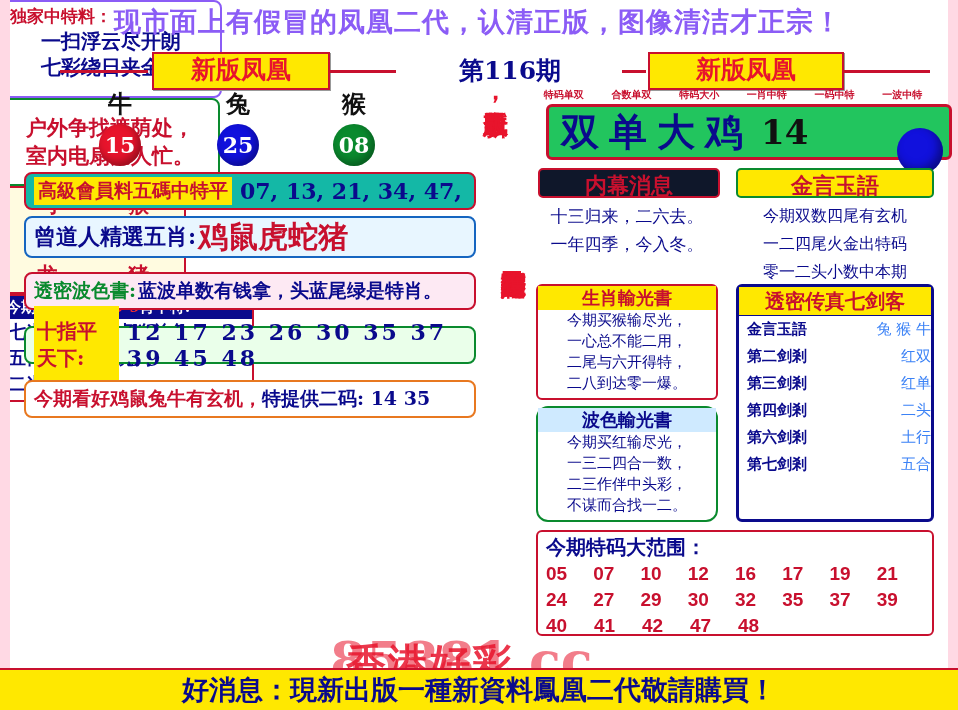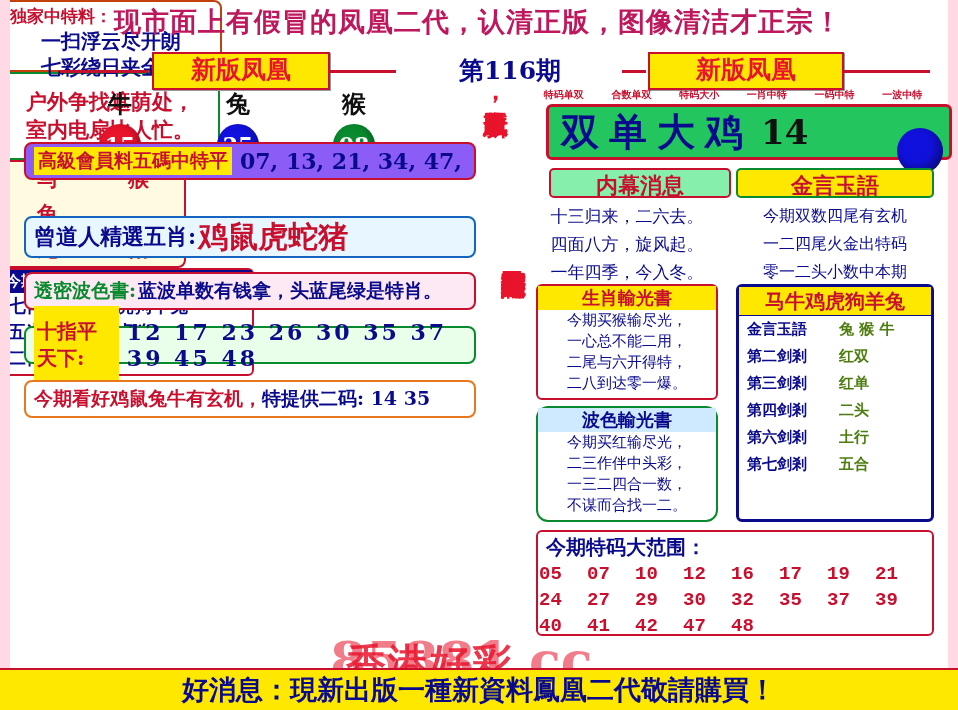--- a/index.html
+++ b/index.html
@@ -6,21 +6,21 @@
   body{
     width:958px;height:710px;overflow:hidden;
     font-family:"DejaVu Sans","Liberation Sans",sans-serif;
     background:#ffffff;
   }
   #page{position:relative;width:958px;height:710px;background:#fff;}
 
   
   .headline{
     position:absolute;left:0;top:4px;width:956px;text-align:center;
-    font-size:27px;font-weight:bold;color:#be185d;letter-spacing:1px;
+    font-size:27px;font-weight:bold;color:#8b5cf6;letter-spacing:1px;
     font-family:"DejaVu Serif","Liberation Serif",serif;
   }
 
   
   .badge-new{
     position:absolute;border:2px solid #c8102e;background:#ffe800;
     color:#e8142c;font-weight:bold;font-size:25px;
     font-family:"DejaVu Serif","Liberation Serif",serif;
     text-align:center;line-height:32px;height:34px;
     box-shadow:1px 1px 0 #999;
@@ -56,21 +56,21 @@
 
   
   .lbox{
     position:absolute;border:2px solid;border-radius:8px;
     box-sizing:border-box;
     font-family:"DejaVu Serif","Liberation Serif",serif;
   }
   .lbox .ltag{font-weight:bold;}
   .lbox .lval{font-weight:bold;}
 
-  #box-gj{left:24px;top:142px;width:452px;height:38px;background:#8b5cf6;border-color:#c8102e;}
+  #box-gj{left:24px;top:172px;width:452px;height:38px;background:#14b8a6;border-color:#c8102e;}
   #box-gj .inner{display:flex;align-items:center;height:100%;padding:0 8px;}
   #box-gj .ltag{background:#ffe800;color:#c8102e;font-size:19px;padding:1px 4px;}
   #box-gj .lval{color:#0a0a8c;font-size:22px;margin-left:8px;}
 
   #box-zd{left:24px;top:216px;width:452px;height:42px;background:#e8f6ff;border-color:#1565c0;}
   #box-zd .inner{display:flex;align-items:center;height:100%;padding:0 8px;}
   #box-zd .ltag{color:#0a0a8c;font-size:22px;}
   #box-zd .lval{color:#c8102e;font-size:30px;margin-left:2px;}
 
   #box-tm{left:24px;top:272px;width:452px;height:38px;background:#fde9f3;border-color:#c8102e;}
@@ -82,21 +82,21 @@
   #box-sz .inner{display:flex;align-items:center;height:100%;padding:0 8px;}
   #box-sz .ltag{background:#ffe800;color:#c8102e;font-size:20px;padding:12px 3px;}
   #box-sz .lval{color:#0a0a8c;font-size:22px;margin-left:8px;letter-spacing:3px;}
 
   #box-xj{left:24px;top:380px;width:452px;height:38px;background:#fff;border-color:#e87820;}
   #box-xj .inner{display:flex;align-items:center;height:100%;padding:0 8px;}
   #box-xj .ltag{color:#c8102e;font-size:19px;}
   #box-xj .lval{color:#0a0a8c;font-size:19px;}
 
   
-  #box-dj{left:24px;top:424px;width:222px;height:72px;background:#fff;border:2px solid #c2410c;border-radius:8px;box-sizing:border-box;}
+  #box-dj{left:24px;top:424px;width:222px;height:98px;background:#fff;border:2px solid #8b5cf6;border-radius:8px;box-sizing:border-box;}
   #box-dj .t{font-size:17px;color:#c8102e;font-weight:bold;padding:3px 0 0 8px;font-family:"DejaVu Serif","Liberation Serif",serif;}
   #box-dj .l{font-size:20px;color:#0a0a8c;font-weight:bold;text-align:center;line-height:26px;font-family:"DejaVu Serif","Liberation Serif",serif;}
 
   #box-poem{left:256px;top:424px;width:220px;height:88px;background:#fff;border:2px solid #0a8a2e;border-radius:8px;box-sizing:border-box;
     display:flex;flex-direction:column;justify-content:center;}
   #box-poem .l{font-size:21px;color:#c8102e;font-weight:bold;text-align:center;line-height:28px;font-family:"DejaVu Serif","Liberation Serif",serif;}
 
   
   #box-grid{left:24px;top:524px;width:186px;height:108px;background:#fffbe0;border:2px solid #c8102e;border-radius:8px;box-sizing:border-box;
     display:grid;grid-template-columns:1fr 1fr;grid-template-rows:1fr 1fr 1fr;align-items:center;justify-items:center;}
@@ -125,21 +125,21 @@
     font-family:"DejaVu Sans","Liberation Sans",sans-serif;}
   #res-labels span{flex:1;text-align:center;}
   #res-box{position:absolute;left:16px;top:16px;width:406px;height:56px;background:#22c55e;border:3px solid #c8102e;border-radius:6px;box-sizing:border-box;display:flex;align-items:center;}
   #res-box .w{font-size:38px;font-weight:bold;color:#0a0a8c;font-family:"DejaVu Serif","Liberation Serif",serif;padding-left:12px;letter-spacing:10px;}
   #res-box .num{font-size:34px;font-weight:bold;color:#111;font-family:"DejaVu Serif","Liberation Serif",serif;margin-left:8px;}
   #res-ball{position:absolute;right:6px;top:21px;width:46px;height:46px;border-radius:50%;background:#1111dd;box-shadow:inset -4px -5px 10px rgba(0,0,0,.4);}
 
   
   .rhdr{position:absolute;text-align:center;font-weight:bold;
     font-family:"DejaVu Serif","Liberation Serif",serif;}
-  #hdr-nm{left:19px;top:80px;width:182px;height:30px;line-height:30px;font-size:22px;color:#c8102e;background:#86efac;border:2px solid #c8102e;border-radius:5px;box-sizing:border-box;}
+  #hdr-nm{left:8px;top:80px;width:182px;height:30px;line-height:30px;font-size:22px;color:#c8102e;background:#0f172a;border:2px solid #c8102e;border-radius:5px;box-sizing:border-box;}
   #hdr-jy{left:206px;top:80px;width:198px;height:30px;line-height:30px;font-size:22px;color:#c8102e;background:#ffe800;border:2px solid #0a8a2e;border-radius:5px;box-sizing:border-box;}
 
   .rlines{position:absolute;font-family:"DejaVu Serif","Liberation Serif",serif;}
   #nm-lines{left:6px;top:114px;width:182px;}
   #nm-lines div{font-size:17px;color:#0a0a8c;line-height:28px;text-align:center;}
   #jy-lines{left:206px;top:114px;width:198px;}
   #jy-lines div{font-size:16px;color:#0a0a8c;line-height:28px;text-align:center;}
 
   
   #box-sx{position:absolute;left:6px;top:196px;width:182px;height:116px;background:#fff;border:2px solid #c8102e;border-radius:6px;box-sizing:border-box;}
@@ -148,26 +148,26 @@
 
   #box-bs{position:absolute;left:6px;top:318px;width:182px;height:116px;background:#fff;border:2px solid #0a8a2e;border-radius:12px;box-sizing:border-box;}
   #box-bs .t{background:#cfeaff;color:#0a0a8c;font-size:18px;font-weight:bold;text-align:center;line-height:24px;font-family:"DejaVu Serif","Liberation Serif",serif;}
   #box-bs .l{font-size:15px;color:#0a0a8c;line-height:21px;text-align:center;font-family:"DejaVu Serif","Liberation Serif",serif;}
 
   
   #box-7{position:absolute;left:206px;top:196px;width:198px;height:238px;background:#fff;border:3px solid #0a0a8c;border-radius:6px;box-sizing:border-box;}
   #box-7 .t{background:#ffe800;color:#c8102e;font-size:20px;font-weight:bold;text-align:center;line-height:28px;border-bottom:1px solid #0a0a8c;font-family:"DejaVu Serif","Liberation Serif",serif;}
   #box-7 .row{display:flex;font-size:15px;line-height:27px;font-family:"DejaVu Serif","Liberation Serif",serif;}
   #box-7 .row .k{width:92px;padding-left:8px;color:#0a0a8c;font-weight:bold;}
-  #box-7 .row .v{flex:1;color:#4d7c0f;font-weight:bold;text-align:left;}
+  #box-7 .row .v{flex:1;color:#3b82f6;font-weight:normal;text-align:right;}
 
   
   #box-range{position:absolute;left:6px;top:442px;width:398px;height:106px;background:#fff;border:2px solid #c8102e;border-radius:6px;box-sizing:border-box;}
   #box-range .t{font-size:20px;font-weight:bold;color:#0a0a8c;padding:2px 0 0 8px;font-family:"DejaVu Serif","Liberation Serif",serif;}
-  #box-range .nrow{display:flex;padding:0 1px;font-size:19px;font-weight:bold;color:#c8102e;line-height:26px;font-family:Liberation Mono, monospace;}
+  #box-range .nrow{display:flex;padding:0 8px;font-size:19px;font-weight:bold;color:#c8102e;line-height:26px;font-family:Liberation Sans, sans-serif;}
   #box-range .nrow span{width:48px;text-align:left;}
 
   
   #watermark{
     position:absolute;left:14px;top:636px;width:500px;
     font-size:40px;font-weight:bold;color:#e8142c;opacity:.85;
     font-family:"DejaVu Serif","Liberation Serif",serif;letter-spacing:2px;text-align:right;
   }
   #bignum{
     position:absolute;left:330px;top:630px;width:330px;
@@ -298,47 +298,46 @@
       <span class="w">双单大鸡</span>
       <span class="num">14</span>
       <span id="res-ball" style="background: rgb(17, 17, 221);"></span>
     </div>
 
     <div class="rhdr" id="hdr-nm">内幕消息</div>
     <div class="rhdr" id="hdr-jy">金言玉語</div>
 
     <div class="rlines" id="nm-lines">
       <div>十三归来，二六去。</div>
-      <div>四面八方，旋风起。</div>
       <div>一年四季，今入冬。</div>
     </div>
     <div class="rlines" id="jy-lines">
       <div>今期双数四尾有玄机</div>
       <div>一二四尾火金出特码</div>
       <div>零一二头小数中本期</div>
     </div>
 
     <div id="box-sx">
       <div class="t">生肖輸光書</div>
       <div class="l">今期买猴输尽光，</div>
       <div class="l">一心总不能二用，</div>
       <div class="l">二尾与六开得特，</div>
       <div class="l">二八到达零一爆。</div>
     </div>
 
     <div id="box-bs">
       <div class="t">波色輸光書</div>
       <div class="l">今期买红输尽光，</div>
+      <div class="l">一三二四合一数，</div>
       <div class="l">二三作伴中头彩，</div>
-      <div class="l">一三二四合一数，</div>
       <div class="l">不谋而合找一二。</div>
     </div>
 
     <div id="box-7">
-      <div class="t">马牛鸡虎狗羊兔</div>
+      <div class="t">透密传真七剑客</div>
       <div class="row">
         <span class="k">金言玉語</span>
         <span class="v">兔 猴 牛</span>
       </div>
       <div class="row">
         <span class="k">第二剑剎</span>
         <span class="v">红双</span>
       </div>
       <div class="row">
         <span class="k">第三剑剎</span>

